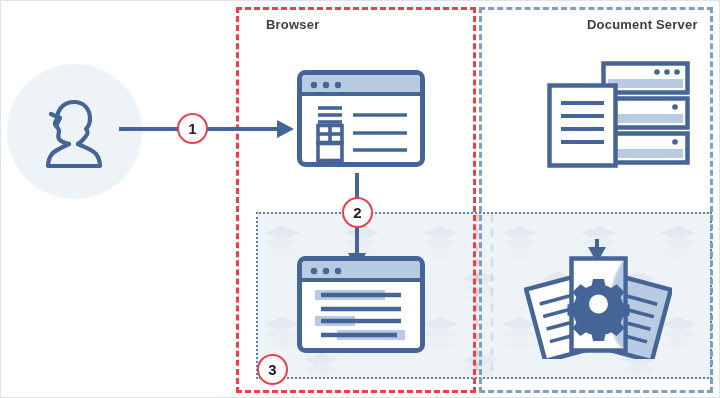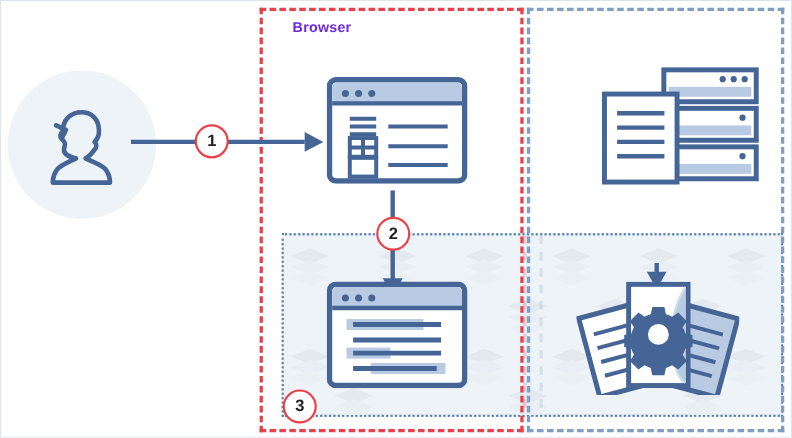--- a/index.html
+++ b/index.html
@@ -38,21 +38,21 @@
     width: 234px;
     height: 386px;
     border: 3px dashed #7e9ec4;
     z-index: 5;
   }
   .zone-label {
     position: absolute;
     top: 16px;
     font-size: 13px;
     font-weight: bold;
-    color: #6d28d9;
+    color: #404040;
     letter-spacing: .2px;
     white-space: nowrap;
   }
   #browser-label { left: 265px; }
   #server-label  { left: 586px; }
 
   
   #conversion-zone {
     position: absolute;
     left: 255px;
@@ -138,20 +138,21 @@
 </head>
 <body>
 
 <div id="diagram">
 
   <div class="zone" id="server-zone"></div>
 
   <div class="zone" id="browser-zone"></div>
 
   <div class="zone-label" id="browser-label">Browser</div>
+  <div class="zone-label" id="server-label">Document Server</div>
 
   <div id="conversion-zone">
     <svg id="conversion-watermarks" viewBox="0 0 456 167">
       <defs>
         <g id="lyr">
           <polygon points="18,0 36,7 18,14 0,7" fill="#e3e9ef"></polygon>
           <polygon points="18,10 36,17 18,24 0,17" fill="#e8eef3"></polygon>
           <polygon points="18,20 36,27 18,34 0,27" fill="#ebf0f5"></polygon>
         </g>
       </defs>

